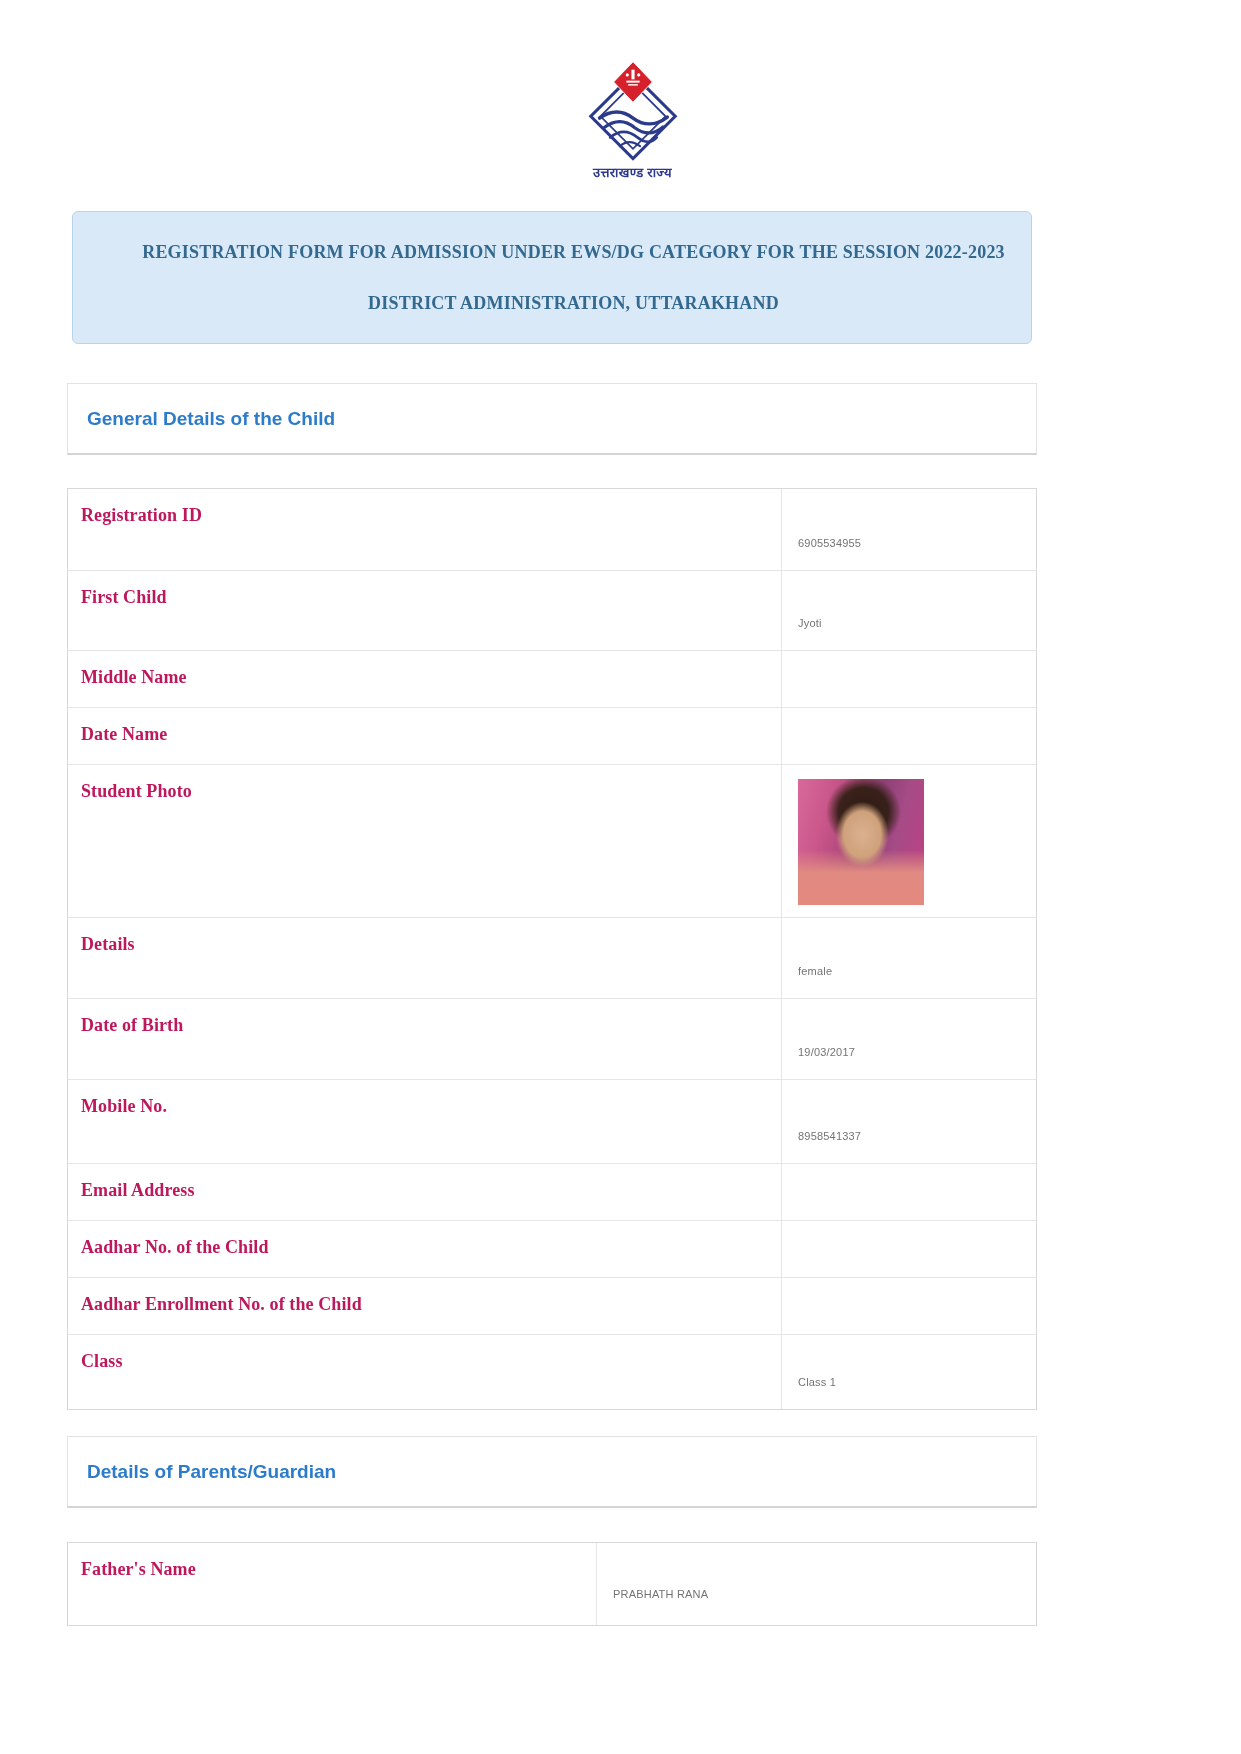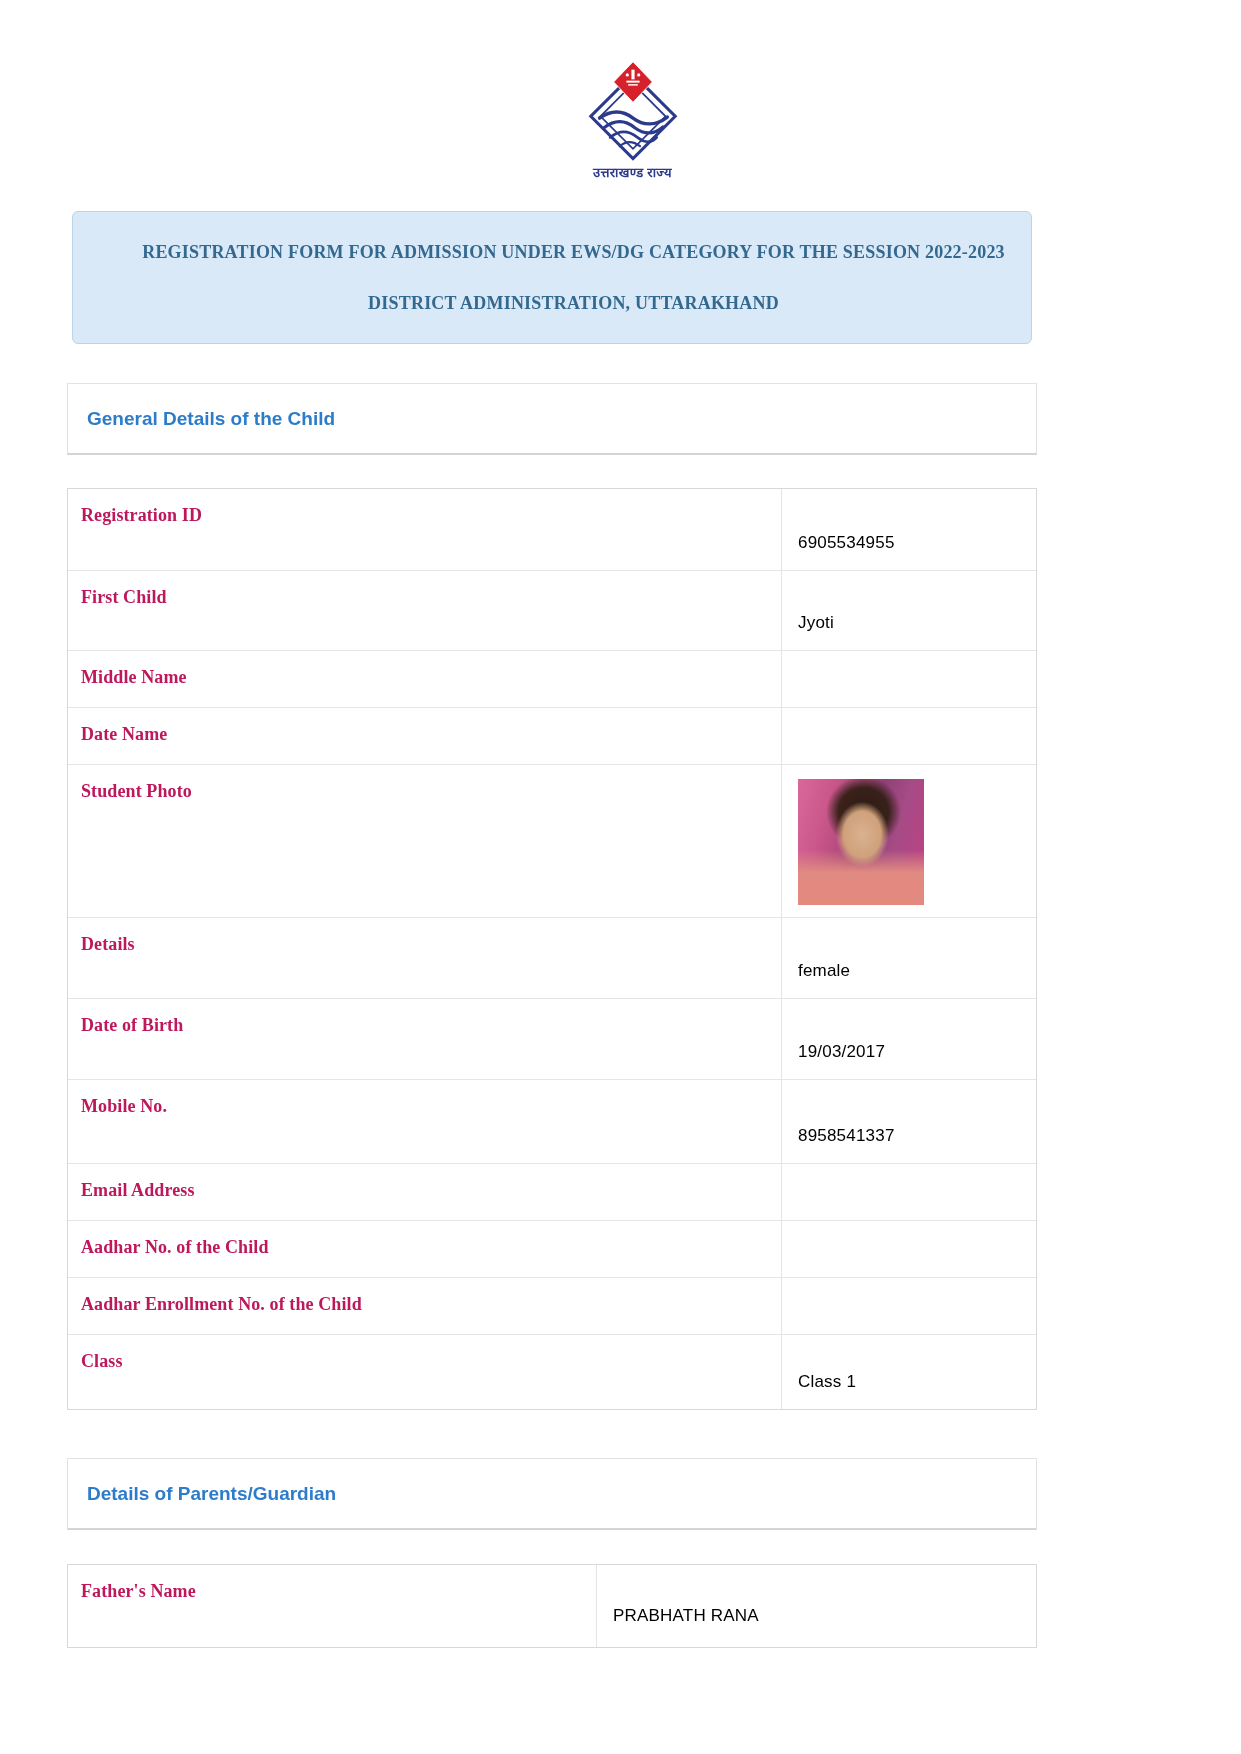--- a/index.html
+++ b/index.html
@@ -28,40 +28,40 @@
   .banner p{margin:0;line-height:20px;}
   
   .section-box{
     box-sizing:border-box;height:72px;background:#fff;
     border:1px solid #e2e2e2;border-bottom:2px solid #d4d4d4;
     display:flex;align-items:center;padding-left:19px;
     font-family:Liberation Sans, sans-serif;font-weight:bold;
     font-size:19px;color:#2d7cca;
   }
   .section-general{margin-top:39px;}
-  .section-parents{margin-top:48px;}
+  .section-parents{margin-top:26px;}
   
   .tbl{box-sizing:border-box;border:1px solid #d8d8d8;background:#fff;}
   .tbl-general{margin-top:33px;}
   .tbl-parents{margin-top:34px;}
   .row{display:flex;box-sizing:border-box;border-top:1px solid #e5e5e5;}
   .row:first-child{border-top:none;}
   .h81{height:81px}.h80{height:80px}.h84{height:84px}
   .h57{height:57px}.h153{height:153px}.h75{height:75px}.h82{height:82px}
   .cell-label{
     box-sizing:border-box;width:714px;flex:0 0 714px;
     border-right:1px solid #e5e5e5;
     padding:16px 14px 0 13px;
     font-family:"Liberation Serif",serif;font-weight:bold;
     font-size:18px;color:#be185d;letter-spacing:.1px;
   }
   .tbl-parents .cell-label{width:529px;flex:0 0 529px;}
   .cell-value{
     box-sizing:border-box;flex:1;display:flex;align-items:flex-end;
-    padding:0 16px 17px;font-size:17px;color:#000000;letter-spacing:.2px;
+    padding:0 16px 17px;font-size:11px;color:#737373;letter-spacing:.2px;
     line-height:20px;white-space:nowrap;overflow:hidden;
   }
   .tbl-parents .cell-value{padding-bottom:21px;}
   .row-photo .cell-value{align-items:center;padding:13px 16px 11px;}
   
   .student-photo{
     width:126px;height:126px;flex:0 0 126px;
     background:
       radial-gradient(34px 42px at 51% 44%, #dab190 0%, #cfa17b 55%, rgba(207,161,123,0) 78%),
       radial-gradient(52px 50px at 52% 26%, rgba(42,26,16,.97) 0%, rgba(48,30,18,.92) 48%, rgba(48,30,18,0) 72%),

